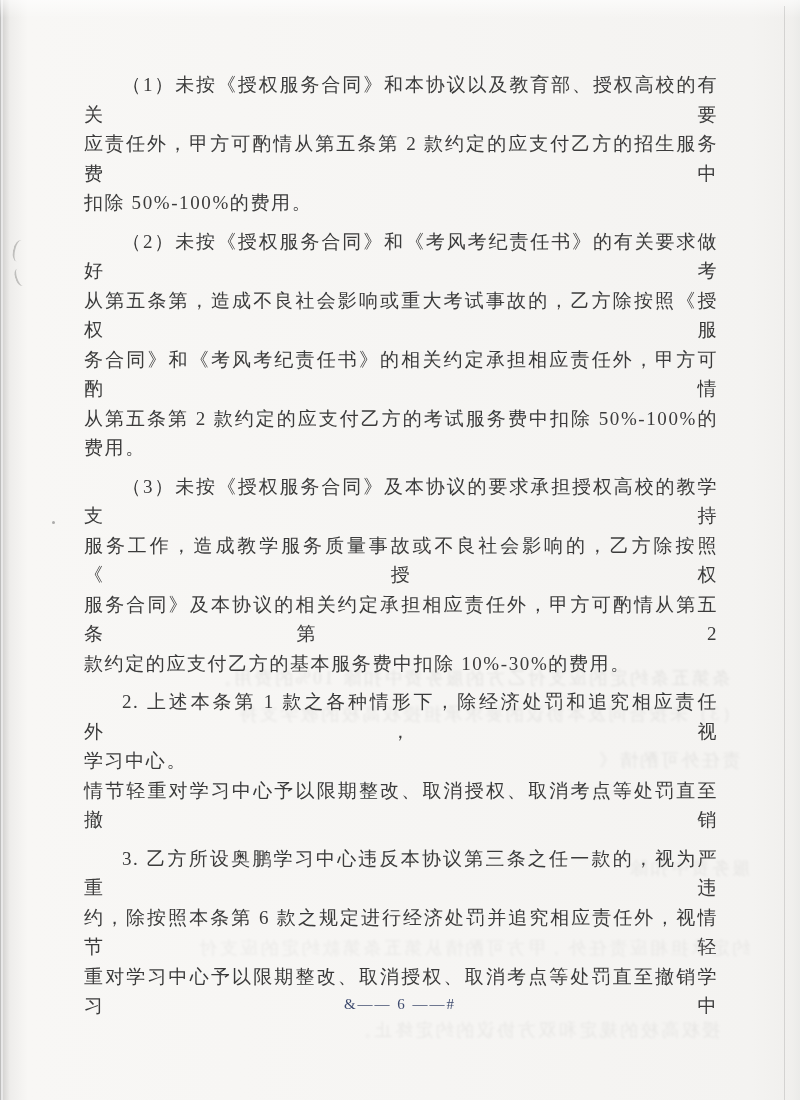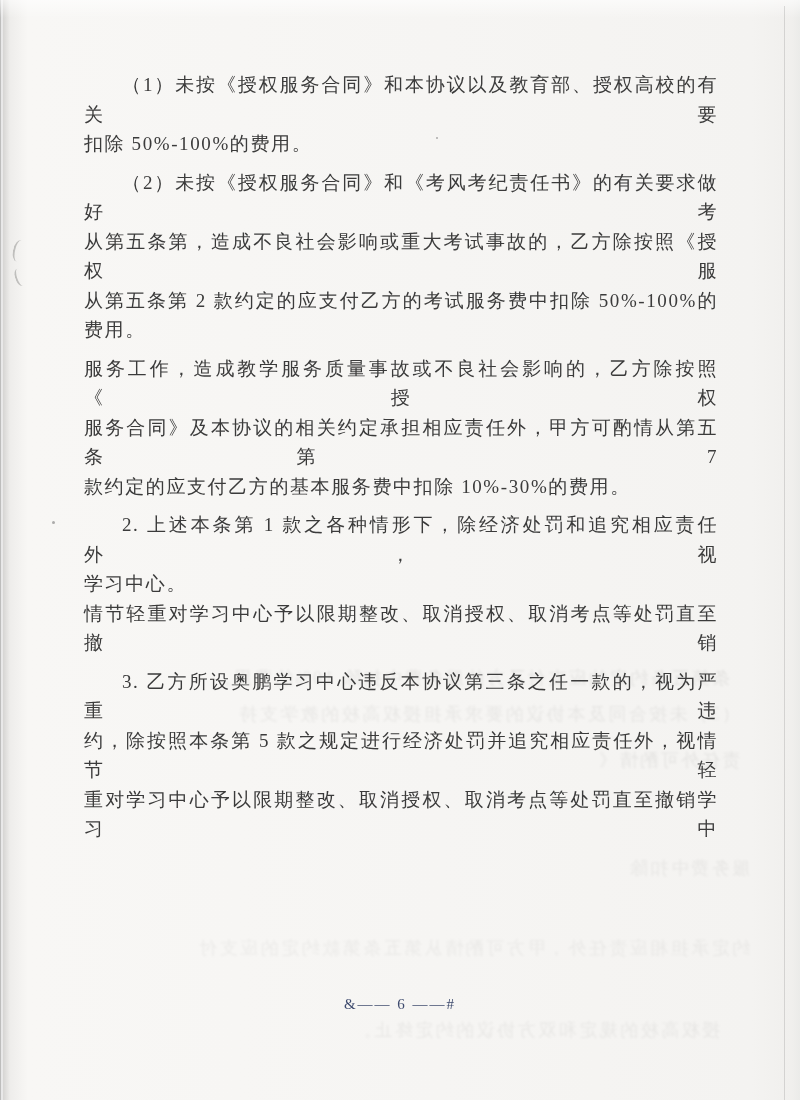--- a/index.html
+++ b/index.html
@@ -66,44 +66,47 @@
   <div class="bleed b2">（3）未按合同及本协议的要求承担授权高校的教学支持</div>
   <div class="bleed b3">责任外可酌情《</div>
   <div class="bleed b4">服务费中扣除</div>
   <div class="bleed b5">约定承担相应责任外，甲方可酌情从第五条第款约定的应支付</div>
   <div class="bleed b6">授权高校的规定和双方协议的约定终止。</div>
 
   <div class="content">
 
     <div class="para">
       <div class="line first">（1）未按《授权服务合同》和本协议以及教育部、授权高校的有关要</div>
+      <div class="line">应责任外，甲方可酌情从第五条第 2 款约定的应支付乙方的招生服务费中</div>
       <div class="line last">扣除 50%-100%的费用。</div>
     </div>
 
     <div class="para">
       <div class="line first">（2）未按《授权服务合同》和《考风考纪责任书》的有关要求做好考</div>
       <div class="line">从第五条第，造成不良社会影响或重大考试事故的，乙方除按照《授权服</div>
+      <div class="line">务合同》和《考风考纪责任书》的相关约定承担相应责任外，甲方可酌情</div>
       <div class="line last">从第五条第 2 款约定的应支付乙方的考试服务费中扣除 50%-100%的费用。</div>
     </div>
 
     <div class="para">
+      <div class="line first">（3）未按《授权服务合同》及本协议的要求承担授权高校的教学支持</div>
       <div class="line">服务工作，造成教学服务质量事故或不良社会影响的，乙方除按照《授权</div>
-      <div class="line">服务合同》及本协议的相关约定承担相应责任外，甲方可酌情从第五条第 7</div>
+      <div class="line">服务合同》及本协议的相关约定承担相应责任外，甲方可酌情从第五条第 2</div>
       <div class="line last">款约定的应支付乙方的基本服务费中扣除 10%-30%的费用。</div>
     </div>
 
     <div class="para">
       <div class="line first">2. 上述本条第 1 款之各种情形下，除经济处罚和追究相应责任外，视</div>
       <div class="line last">学习中心。</div>
       <div class="line">情节轻重对学习中心予以限期整改、取消授权、取消考点等处罚直至撤销</div>
     </div>
 
     <div class="para">
       <div class="line first">3. 乙方所设奥鹏学习中心违反本协议第三条之任一款的，视为严重违</div>
-      <div class="line">约，除按照本条第 5 款之规定进行经济处罚并追究相应责任外，视情节轻</div>
+      <div class="line">约，除按照本条第 6 款之规定进行经济处罚并追究相应责任外，视情节轻</div>
       <div class="line">重对学习中心予以限期整改、取消授权、取消考点等处罚直至撤销学习中</div>
 
     </div>
 
   </div>
 
   <div class="footer">&amp;—— 6 ——#</div>
 
 </div>
 

